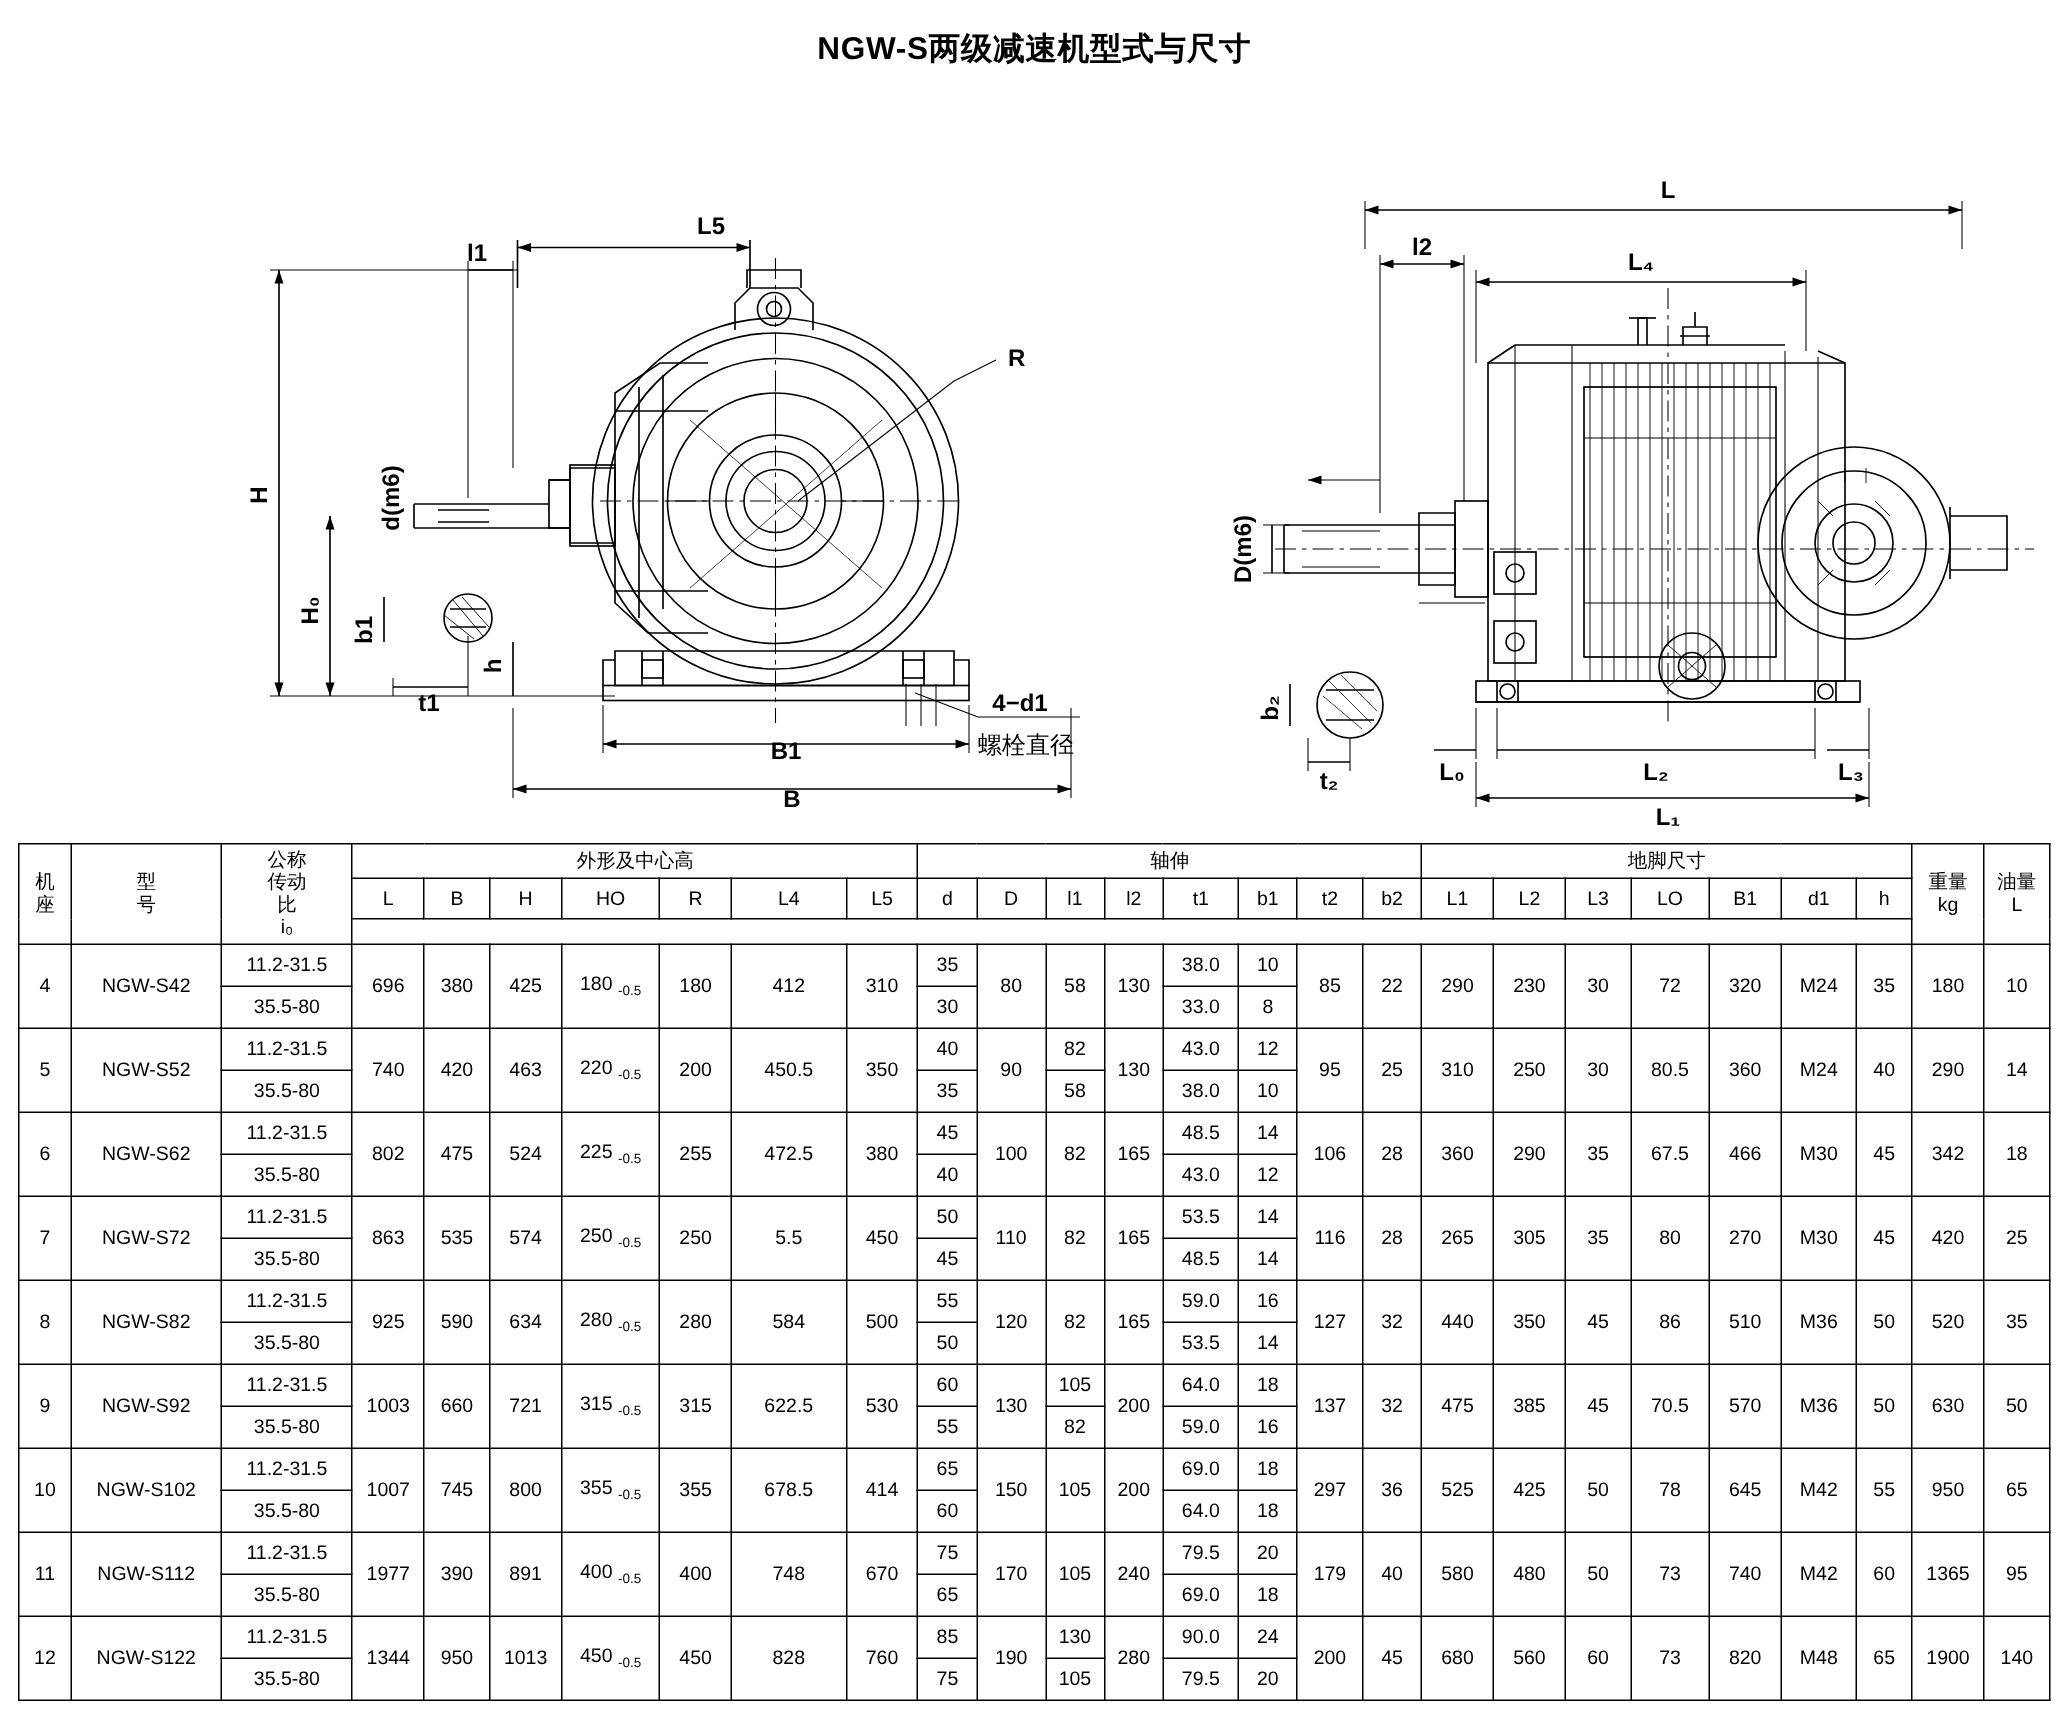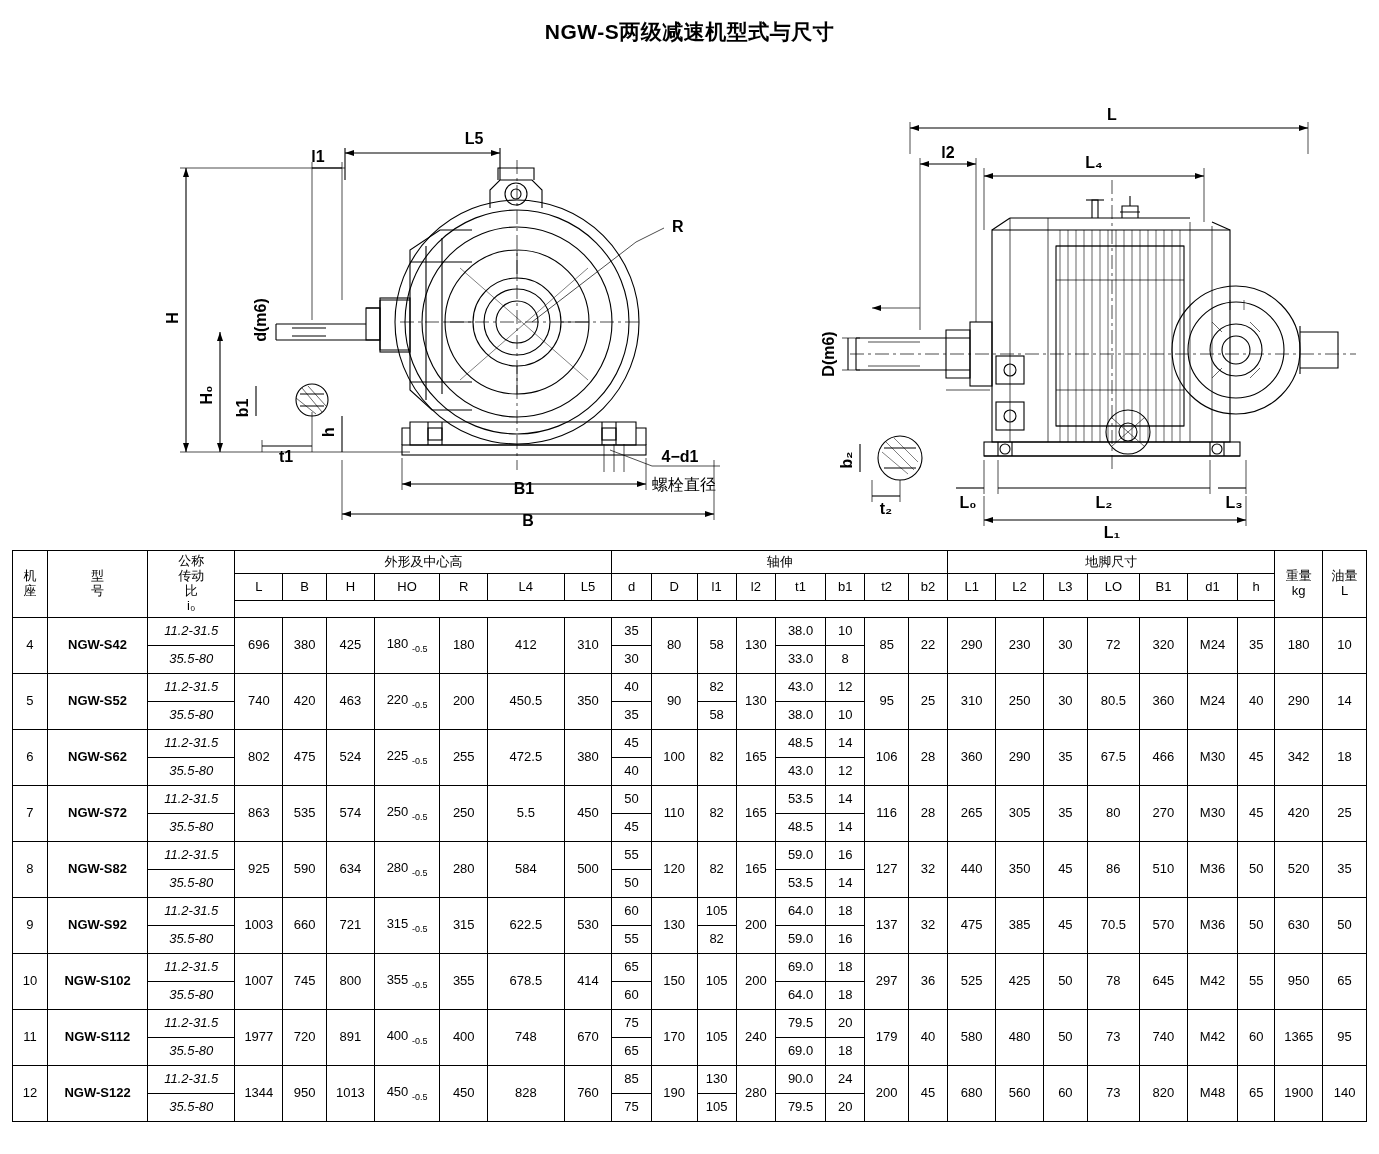--- a/index.html
+++ b/index.html
@@ -14,21 +14,21 @@
     color: #000000;
     position: relative;
     overflow: hidden;
   }
   .page-title {
     text-align: center;
     font-size: 21px;
     font-weight: bold;
     letter-spacing: 0.5px;
     margin-top: 18px;
-    margin-bottom: 4px;
+    margin-bottom: 16px;
   }
   .drawings {
     position: relative;
     height: 500px;
     width: 1379px;
   }
   svg.fig {
     position: absolute;
     top: 0;
   }
@@ -61,22 +61,22 @@
     padding: 0;
     line-height: 1.15;
   }
   table.spec th {
     font-weight: normal;
   }
   .grp-head { font-size: 14px; height: 22px; }
   .colhead { height: 26px; font-size: 14px; }
   .vhead { font-size: 14px; line-height: 1.25; margin-top: 38px; }
   .rowtall { height: 28px; }
-  td.model { font-size: 13px; white-space: nowrap; font-weight: bold; }
-  td.ratio { font-size: 12.5px; white-space: nowrap; font-style: italic; }
+  td.model { font-size: 13px; white-space: nowrap; }
+  td.ratio { font-size: 12.5px; white-space: nowrap; }
   .tol { font-size: 9px; vertical-align: sub; }
   .spacer-row td { height: 16px; border-top: 1px solid #000; }
 </style>
 </head>
 <body>
 
 <h1 class="page-title">NGW-S两级减速机型式与尺寸</h1>
 
 <div class="drawings">
 
@@ -635,21 +635,21 @@
         <td class="ratio">35.5-80</td>
         <td>60</td>
         <td>64.0</td>
         <td>18</td>
       </tr>
       <tr class="rowtall">
         <td rowspan="2">11</td>
         <td rowspan="2" class="model">NGW-S112</td>
         <td class="ratio">11.2-31.5</td>
         <td rowspan="2">1977</td>
-        <td rowspan="2">720</td>
+        <td rowspan="2">390</td>
         <td rowspan="2">891</td>
         <td rowspan="2">400 <span class="tol">-0.5</span></td>
         <td rowspan="2">400</td>
         <td rowspan="2">748</td>
         <td rowspan="2">670</td>
         <td>75</td>
         <td rowspan="2">170</td>
         <td rowspan="2">105</td>
         <td rowspan="2">240</td>
         <td>79.5</td>

